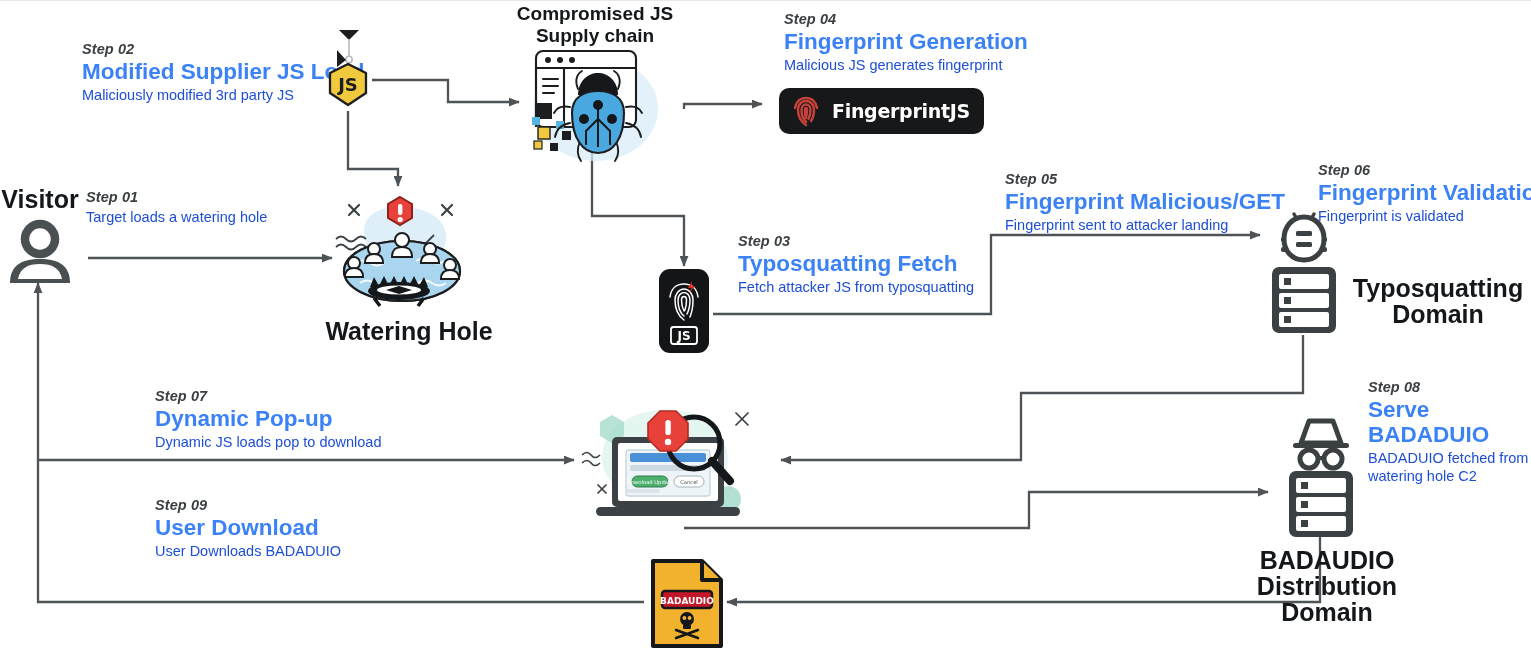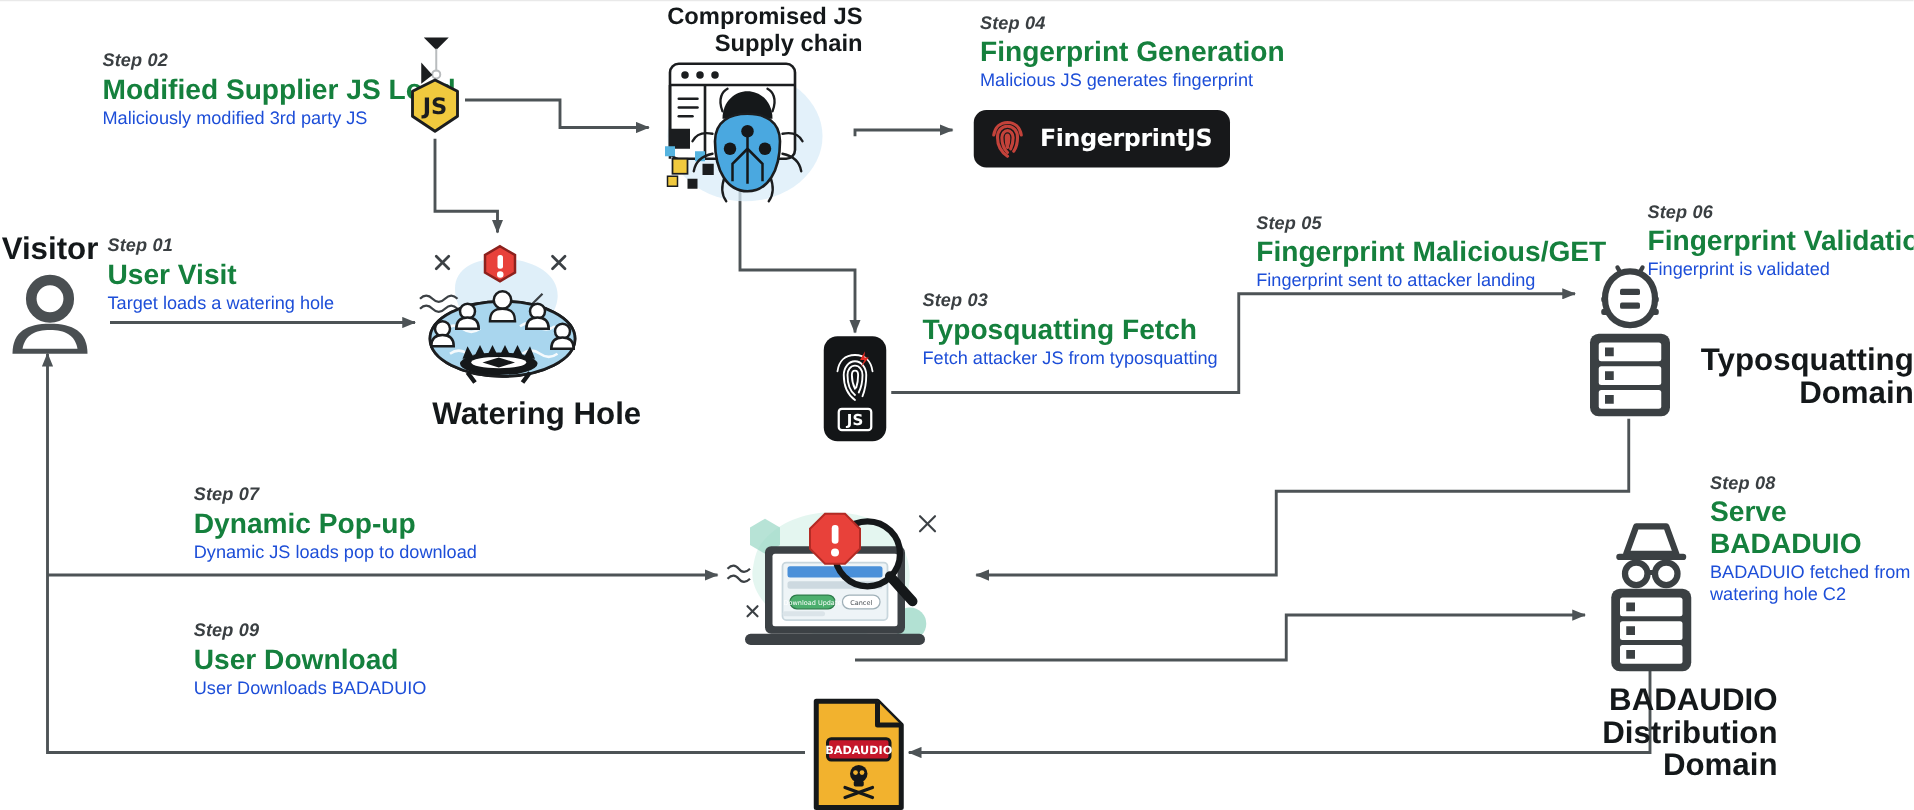--- a/index.html
+++ b/index.html
@@ -3,25 +3,25 @@
 <meta charset="utf-8">
 <style>
   html,body{margin:0;padding:0;background:#fff;}
   body{font-family:"Liberation Sans","DejaVu Sans",sans-serif;}
   #stage{position:relative;width:1531px;height:648px;background:#ffffff;overflow:hidden;
          border-top:1px solid #e9e9e9;border-bottom:1px solid #e9e9e9;}
   #wires{position:absolute;left:0;top:0;width:1531px;height:648px;pointer-events:none;}
 
   .step{position:absolute;}
   .step .num{font-size:14.5px;font-weight:bold;color:#3a3f42;letter-spacing:.1px;line-height:1.15;font-style:italic;}
-  .step .ttl{font-size:22.5px;font-weight:bold;color:#15803d;line-height:1.12;margin-top:1px;white-space:nowrap;}
+  .step .ttl{font-size:22.5px;font-weight:bold;color:#3b82f6;line-height:1.12;margin-top:1px;white-space:nowrap;}
   .step .ttl.wrap{white-space:normal;}
   .step .sub{font-size:14.5px;color:#1d4ed8;line-height:1.25;margin-top:2px;}
 
-  .nodeLabel{position:absolute;font-size:25px;font-weight:bold;color:#14181a;text-align:right;line-height:1.15;}
+  .nodeLabel{position:absolute;font-size:25px;font-weight:bold;color:#14181a;text-align:center;line-height:1.15;}
 
   .art{position:absolute;}
   svg{display:block;overflow:visible;}
 
   .fpjs{position:absolute;background:#17181a;border-radius:10px;display:flex;align-items:center;
         gap:9px;padding:6px 14px 6px 10px;}
   .fpjs .fpname{color:#fff;font-size:19px;font-weight:bold;letter-spacing:-.3px;
         font-family:"DejaVu Sans",sans-serif;}
 </style>
 </head>
@@ -56,21 +56,20 @@
       <path d="M684,527 L1029,527 L1029,491 L1268,491" marker-end="url(#ah)"></path>
 
       <path d="M1320,534 L1320,601 L 727,601" marker-end="url(#ah)"></path>
 
       <path d="M644,601 L38,601 L38,282" marker-end="url(#ah)"></path>
     </g>
   </svg>
 
   <div class="step" style="left:86px;top:188px;">
     <div class="num">Step 01</div>
-    <div class="ttl">User Visit</div>
     <div class="sub">Target loads a watering hole</div>
   </div>
 
   <div class="step" style="left:82px;top:40px;">
     <div class="num">Step 02</div>
     <div class="ttl">Modified Supplier JS Load</div>
     <div class="sub">Maliciously modified 3rd party JS</div>
   </div>
 
   <div class="step" style="left:738px;top:232px;">

